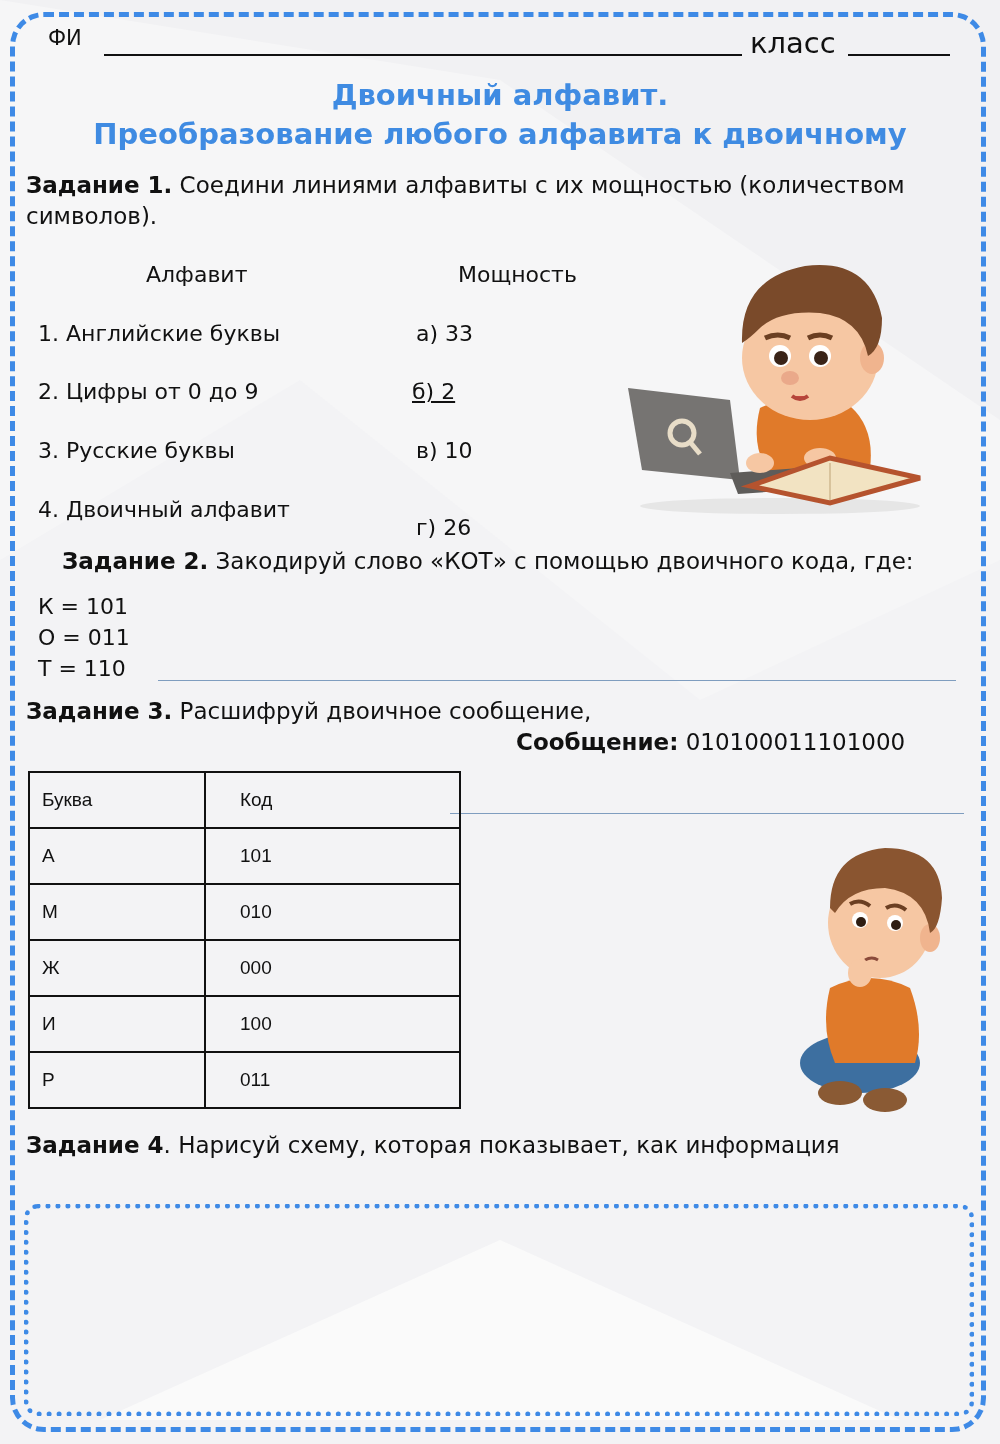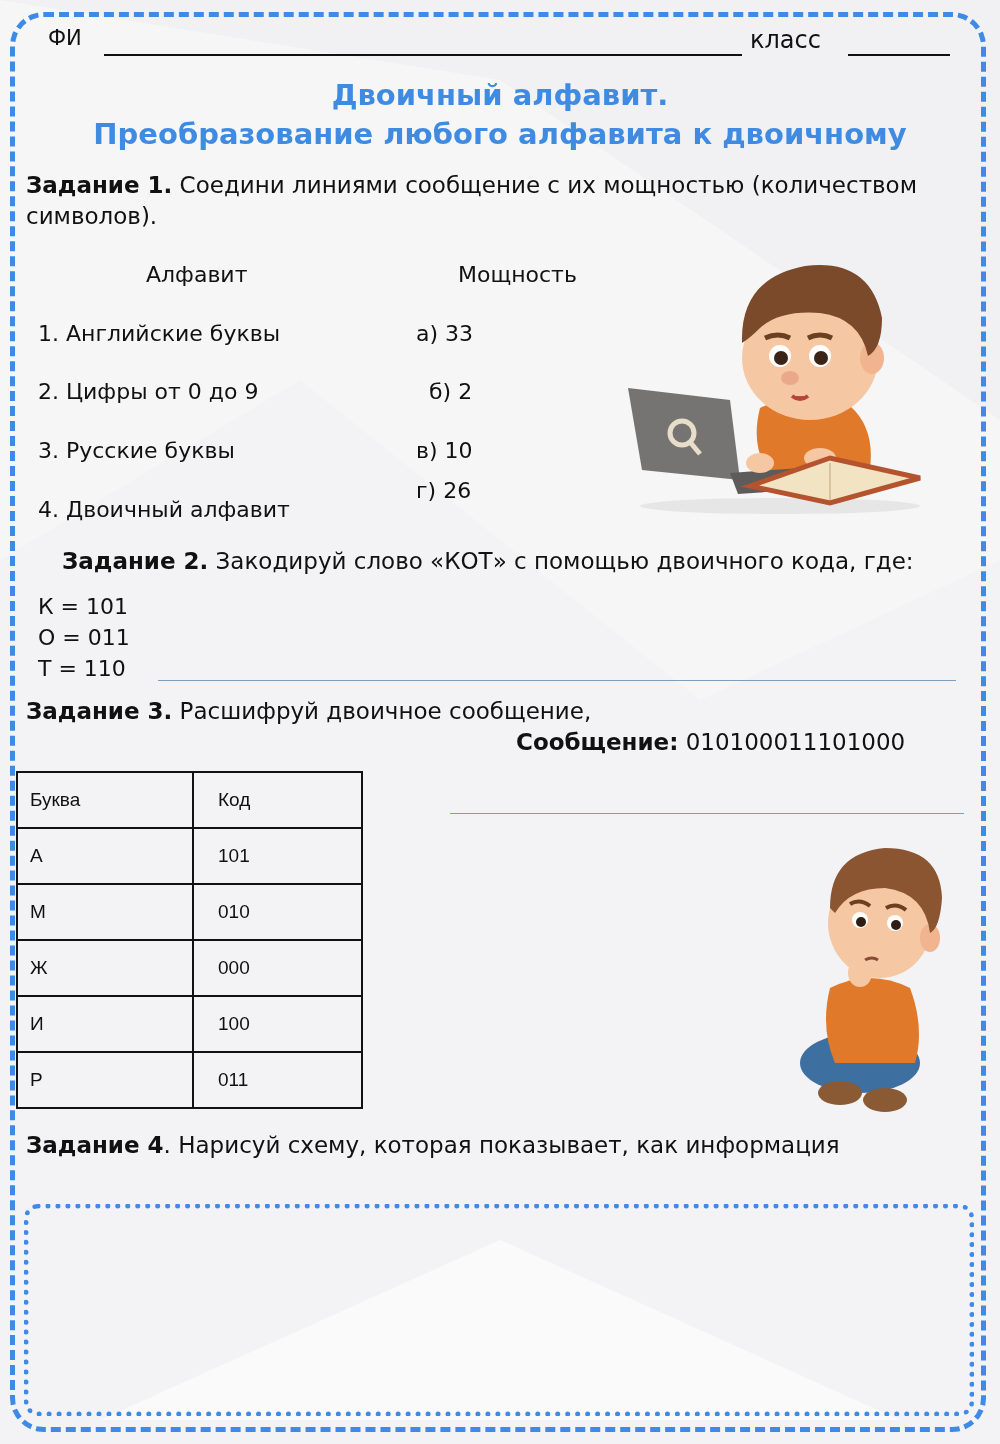--- a/index.html
+++ b/index.html
@@ -10,36 +10,36 @@
     color: #111;
   }
   .bg-shape { position: absolute; pointer-events: none; }
   .frame {
     position: absolute; left: 10px; top: 12px; width: 976px; height: 1420px;
     border: 5px dashed #3e8ae6; border-radius: 34px; box-sizing: border-box;
   }
   .abs { position: absolute; }
   .header-line { position: absolute; border-bottom: 2px solid #111; }
   .fi { left: 48px; top: 26px; font-size: 21px; }
-  .klass { left: 750px; top: 26px; font-size: 24px; }
+  .klass { left: 750px; top: 26px; font-size: 29px; }
   .title {
     position: absolute; left: 0; width: 1000px; text-align: center;
     color: #3f8be2; font-weight: bold; font-size: 29px;
   }
   .task { position: absolute; left: 26px; font-size: 23px; line-height: 31px; }
   .task b { font-weight: bold; }
   .item { position: absolute; font-size: 22px; }
   .answer-line { position: absolute; border-bottom: 1.5px solid #7f9dbf; }
   table.codes {
-    position: absolute; left: 16px; top: 771px; width: 347px; border-collapse: collapse;
+    position: absolute; left: 28px; top: 771px; width: 433px; border-collapse: collapse;
     font-family: "Liberation Sans", sans-serif; font-size: 19px;
   }
   table.codes td { border: 2px solid #111; height: 54px; padding: 0 0 0 12px; }
   table.codes td:first-child { width: 162px; }
-  table.codes td:last-child { padding-left: 24px; }
+  table.codes td:last-child { padding-left: 34px; }
   .draw-box {
     position: absolute; left: 24px; top: 1204px; width: 950px; height: 212px;
     border: 5px dotted #3e8ae6; border-radius: 14px; box-sizing: border-box;
   }
   .illus { position: absolute; }
 </style>
 </head>
 <body>
 
 <svg class="bg-shape" width="1000" height="1444" style="left:0;top:0;">
@@ -52,35 +52,35 @@
 
 <div class="abs fi">ФИ</div>
 <div class="header-line" style="left:104px;top:30px;width:638px;height:24px;"></div>
 <div class="abs klass">класс</div>
 <div class="header-line" style="left:848px;top:30px;width:102px;height:24px;"></div>
 
 <div class="title" style="top:78px;">Двоичный алфавит.</div>
 <div class="title" style="top:117px;">Преобразование любого алфавита к двоичному</div>
 
 <div class="task" style="top:170px;">
-  <b>Задание 1.</b><span> Соедини линиями сообщение с их мощностью (количеством</span><br>
+  <b>Задание 1.</b><span> Соедини линиями алфавиты с их мощностью (количеством</span><br>
   <span>символов).</span>
 </div>
 <div class="item" style="left:146px;top:262px;">Алфавит</div>
 <div class="item" style="left:416px;top:262px;margin-left:42px;">Мощность</div>
 
 <div class="item" style="left:38px;top:321px;">1. Английские буквы</div>
 <div class="item" style="left:38px;top:379px;">2. Цифры от 0 до 9</div>
 <div class="item" style="left:38px;top:438px;">3. Русские буквы</div>
 <div class="item" style="left:38px;top:497px;">4. Двоичный алфавит</div>
 
 <div class="item" style="left:416px;top:321px;">а) 33</div>
-<div class="item" style="left:429px;top:379px;">б) 2</div>
+<div class="item" style="left:412px;top:379px;text-decoration:underline;">б) 2</div>
 <div class="item" style="left:416px;top:438px;">в) 10</div>
-<div class="item" style="left:416px;top:478px;">г) 26</div>
+<div class="item" style="left:416px;top:515px;">г) 26</div>
 
 <svg class="illus" style="left:620px;top:258px;" width="310" height="260" viewBox="0 0 310 260">
   <ellipse cx="160" cy="248" rx="140" ry="8" fill="#e6e6e6"></ellipse>
 
   <path d="M140 150 Q180 130 230 148 Q255 170 250 210 L150 215 Q130 190 140 150Z" fill="#e07a2a"></path>
 
   <ellipse cx="190" cy="100" rx="68" ry="62" fill="#f6c7a3"></ellipse>
   <ellipse cx="252" cy="100" rx="12" ry="16" fill="#f0b48e"></ellipse>
 
   <path d="M122 85 Q120 20 185 8 Q250 0 262 60 Q262 90 248 98 Q240 60 200 55 Q160 52 140 70 Q130 80 122 85Z" fill="#7a4a2a"></path>

